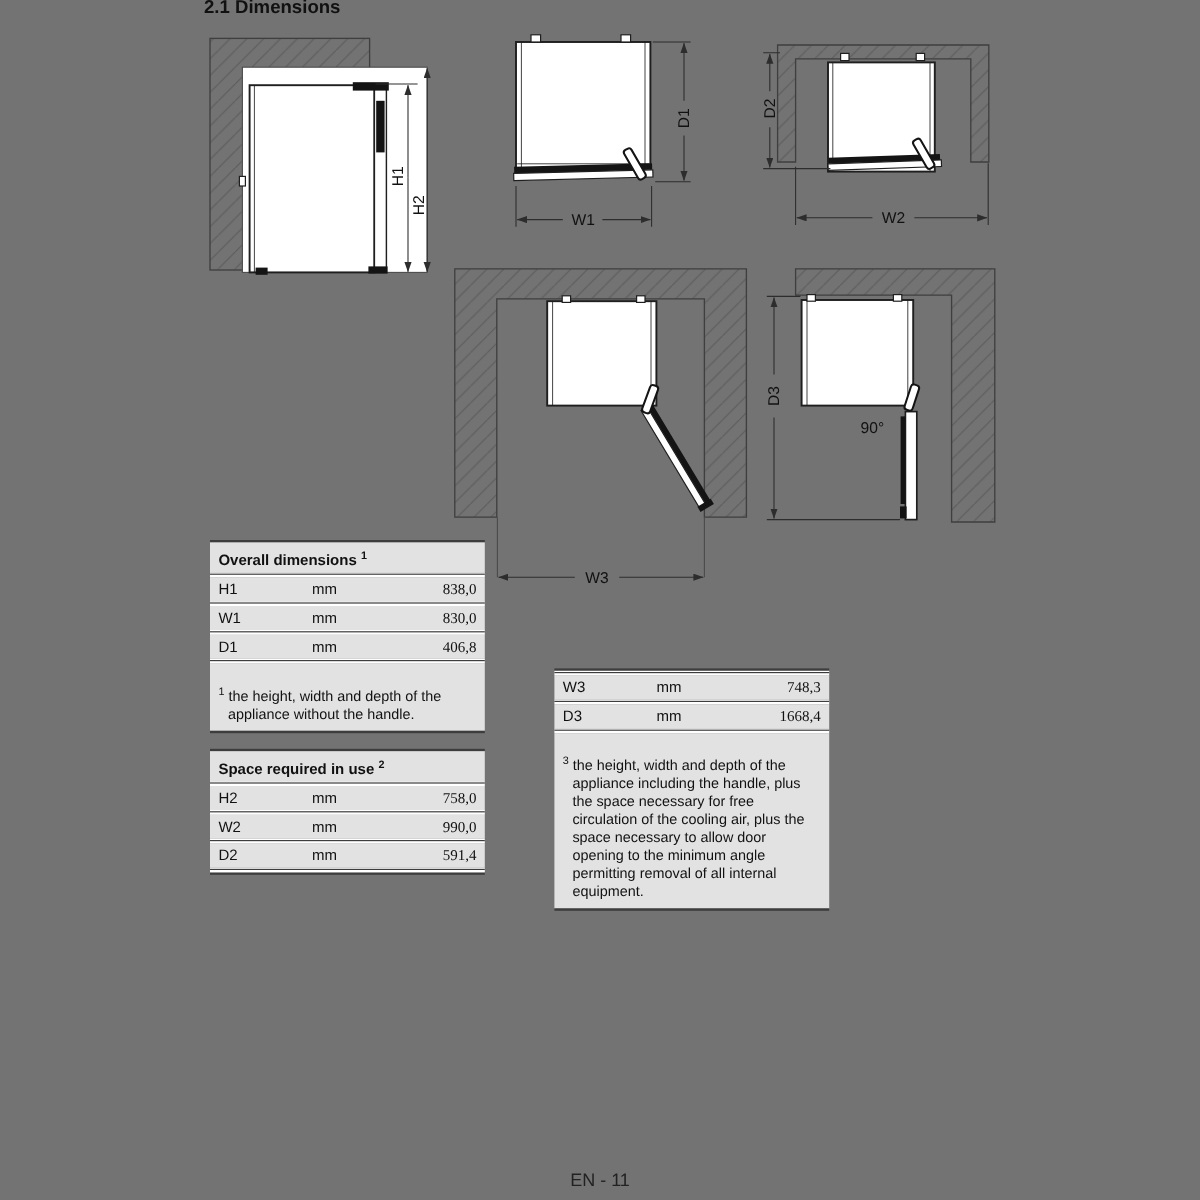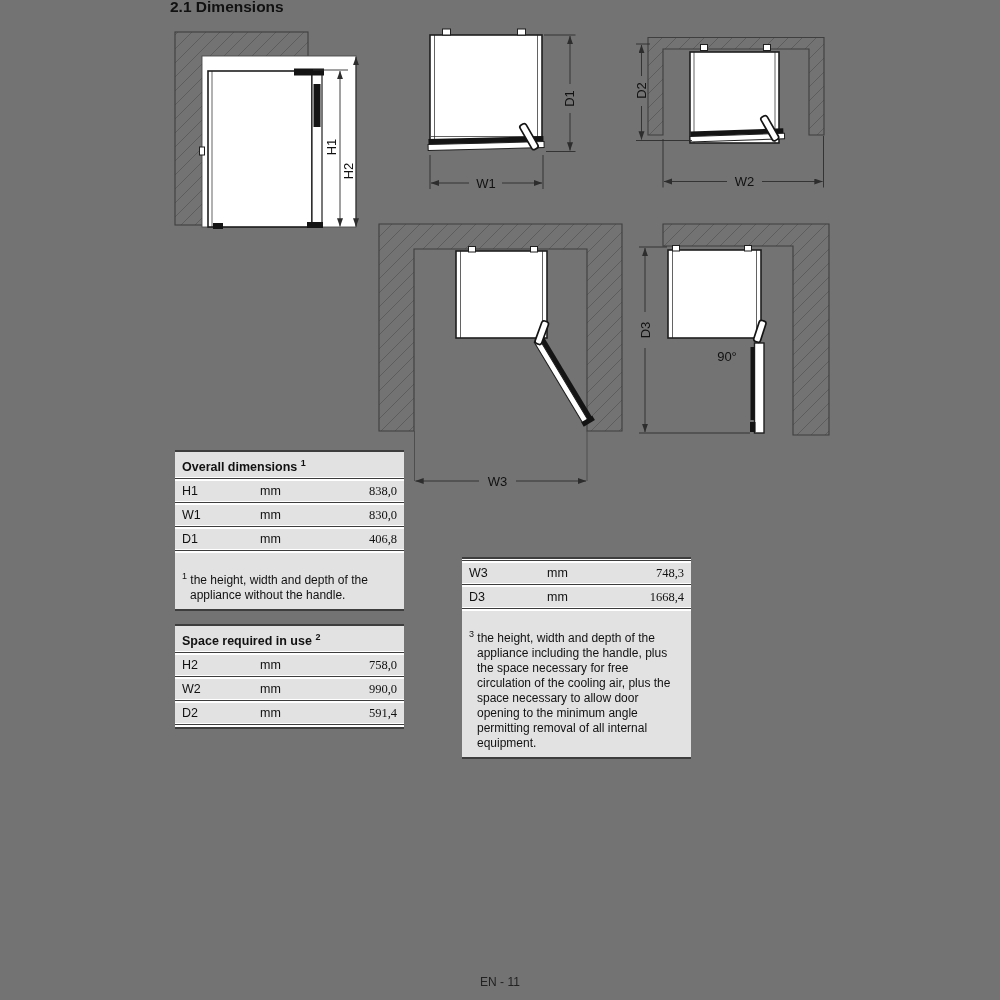--- a/index.html
+++ b/index.html
@@ -1,19 +1,19 @@
 <!DOCTYPE html>
 <html><head>
 <meta charset="utf-8">
 <style>
   html,body{margin:0;padding:0;background:#fff;}
   #page{position:relative;width:1000px;height:1000px;background:#737373;overflow:hidden;
         font-family:"Liberation Sans",sans-serif;color:#111;}
   .title{position:absolute;left:170px;top:-2px;font-size:15.5px;font-weight:bold;color:#111;}
-  .footer{position:absolute;left:0;right:0;top:975px;text-align:center;font-size:12px;color:#222;}
+  .footer{position:absolute;left:0;right:0;top:975px;text-align:center;font-size:15px;color:#222;}
 
   svg{position:absolute;left:0;top:0;}
   .dl{stroke:#2d2d2d;stroke-width:0.9;fill:none;}
   .thin{stroke:#4a4a4a;stroke-width:0.9;fill:none;}
   .body{fill:#fff;stroke:#1f1f1f;stroke-width:1.6;}
   .inner{stroke:#1f1f1f;stroke-width:0.7;fill:none;}
   .hinge{fill:#fff;stroke:#1f1f1f;stroke-width:1;}
   .blk{fill:#141414;}
   .hnd{fill:#fff;stroke:#141414;stroke-width:1.7;}
   .dlab{font-family:"Liberation Sans",sans-serif;font-size:13px;fill:#111;}

